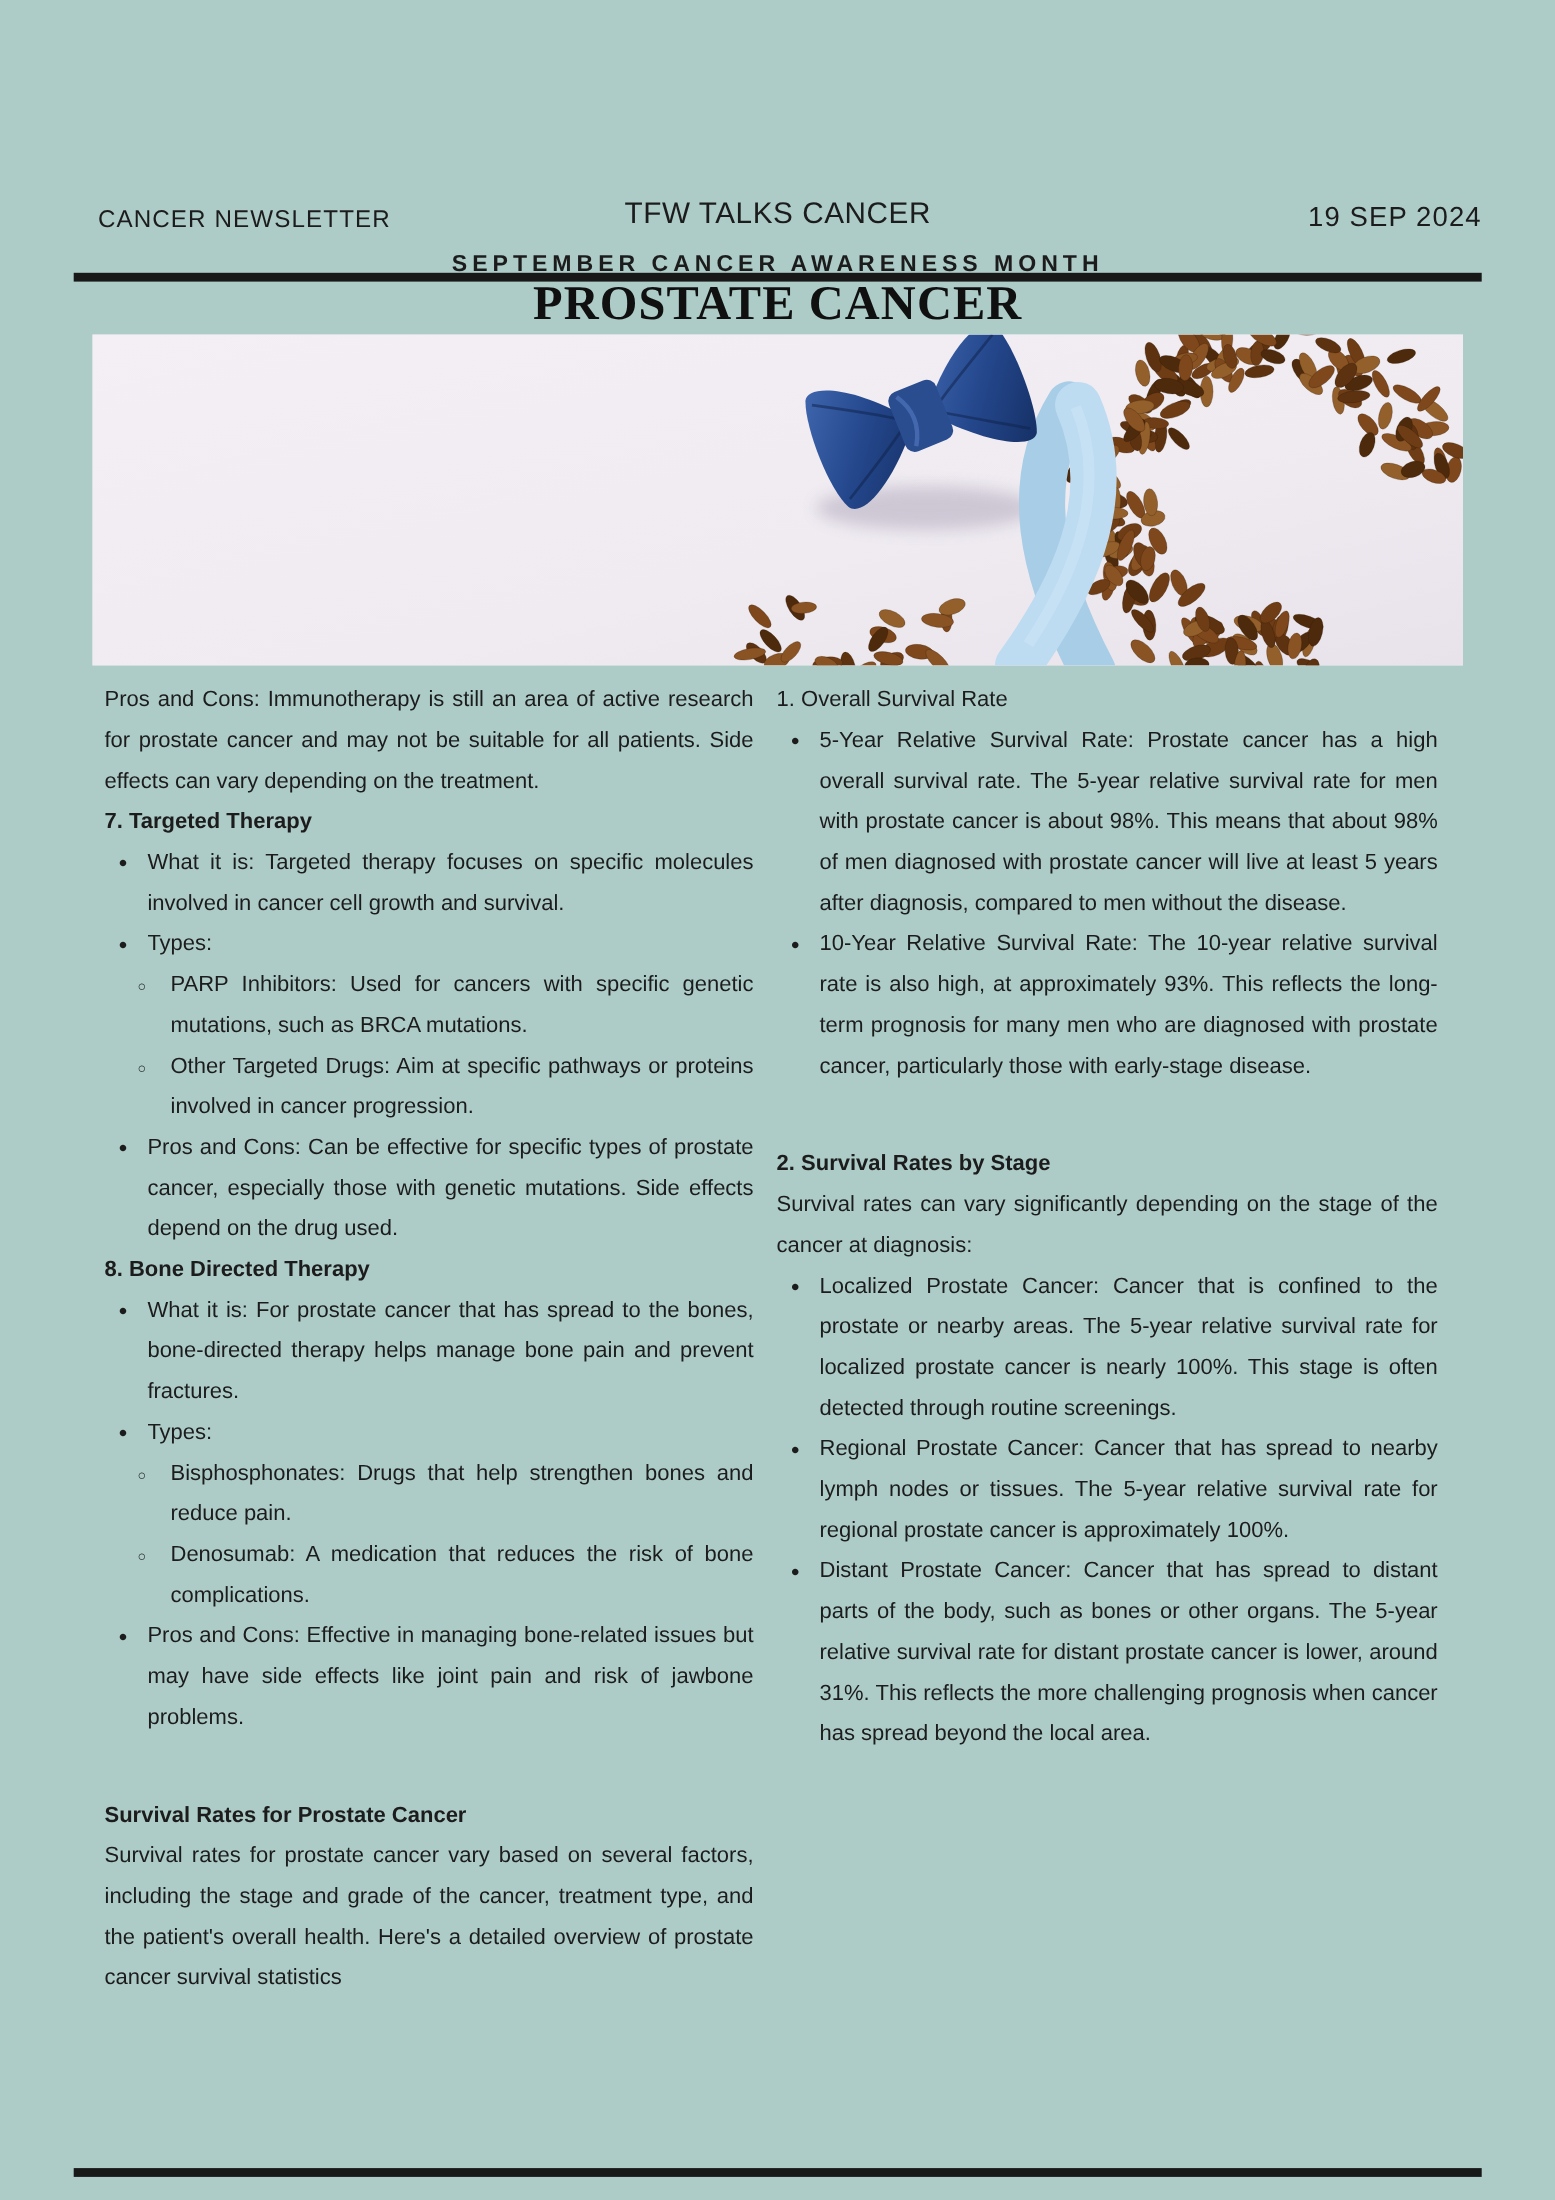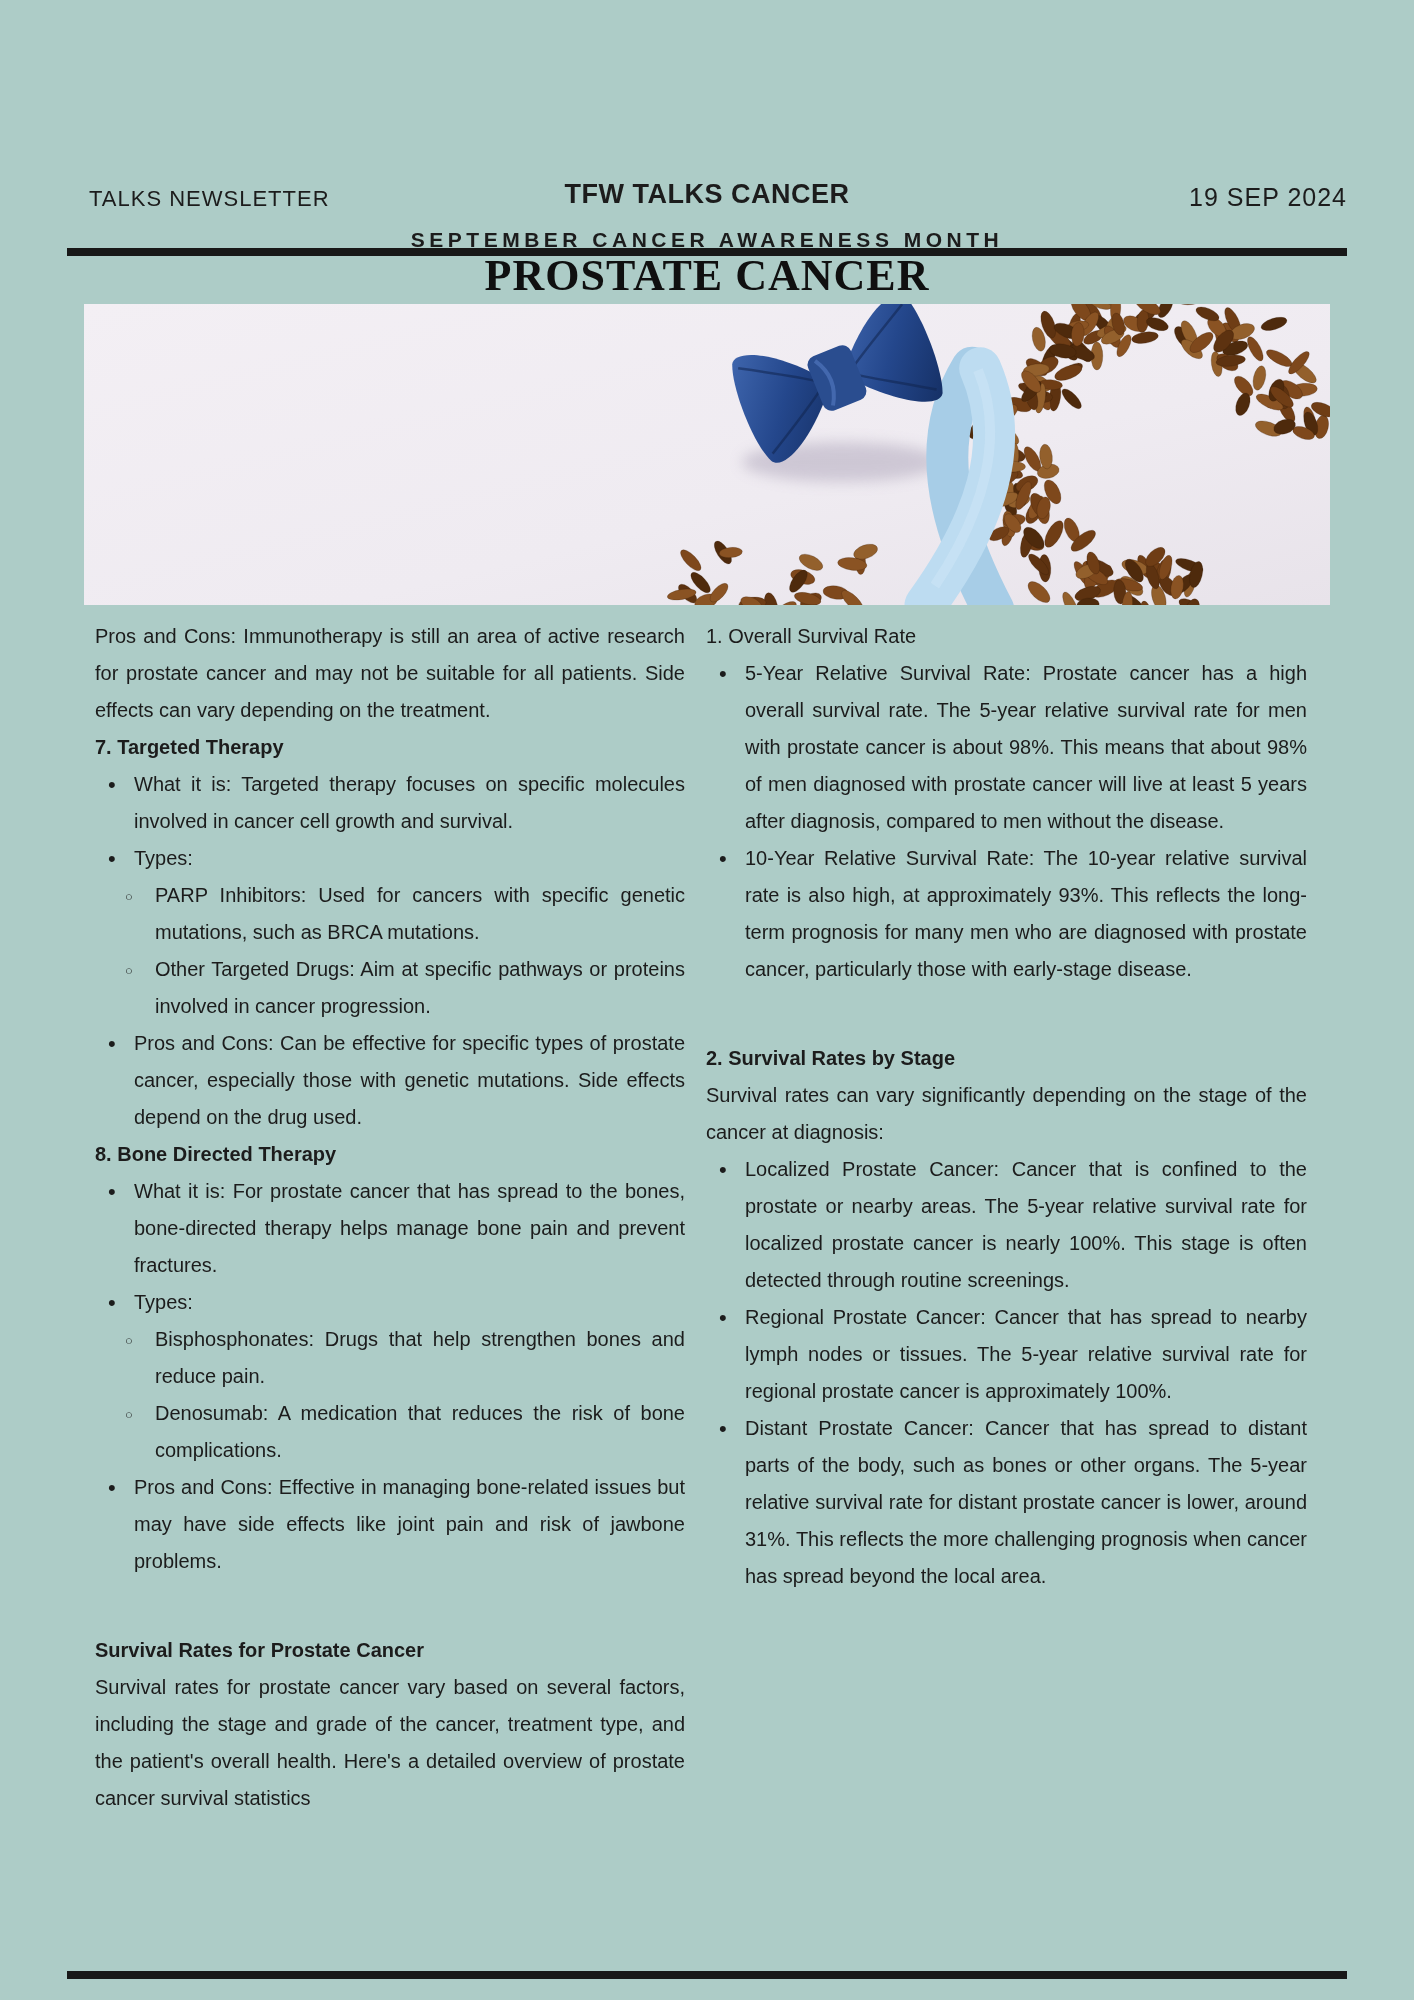--- a/index.html
+++ b/index.html
@@ -8,21 +8,21 @@
     background:#adccc7;color:#1c1c1c;overflow:hidden;
     font-family:"Liberation Sans", sans-serif;
   }
   
   .hdr-kicker{
     position:absolute;left:89px;top:186px;font-size:22px;letter-spacing:1px;
     font-weight:400;color:#1c1c1c;white-space:nowrap;
   }
   .hdr-title{
     position:absolute;left:0;right:0;top:179px;text-align:center;
-    font-size:27px;font-weight:700;letter-spacing:.5px;white-space:nowrap;
+    font-size:27px;font-weight:400;letter-spacing:.5px;white-space:nowrap;
   }
   .hdr-date{
     position:absolute;right:67px;top:183px;font-size:25px;font-weight:400;
     letter-spacing:1px;white-space:nowrap;
   }
   .hdr-subtitle{
     position:absolute;left:0;right:0;top:228px;text-align:center;
     font-size:21px;font-weight:600;letter-spacing:4.5px;white-space:nowrap;
   }
   .rule{position:absolute;left:67px;width:1280px;height:8px;background:#181818;}
@@ -59,21 +59,21 @@
   ul.l2 > li{position:relative;}
   ul.l2 > li::before{
     content:"\25CB";position:absolute;left:-30px;top:1px;font-size:13px;
   }
 </style>
 </head>
 <body>
 
 <div class="page">
 
-  <div class="hdr-kicker">TALKS NEWSLETTER</div>
+  <div class="hdr-kicker">CANCER NEWSLETTER</div>
   <div class="hdr-title">TFW TALKS CANCER</div>
   <div class="hdr-date">19 SEP 2024</div>
   <div class="hdr-subtitle">SEPTEMBER CANCER AWARENESS MONTH</div>
 
   <div class="rule rule-top"></div>
 
   <h1 class="main-title">PROSTATE CANCER</h1>
 
   <div class="hero">
     <svg id="hero-svg" viewBox="0 0 1246 301" width="1246" height="301" xmlns="http://www.w3.org/2000/svg">

